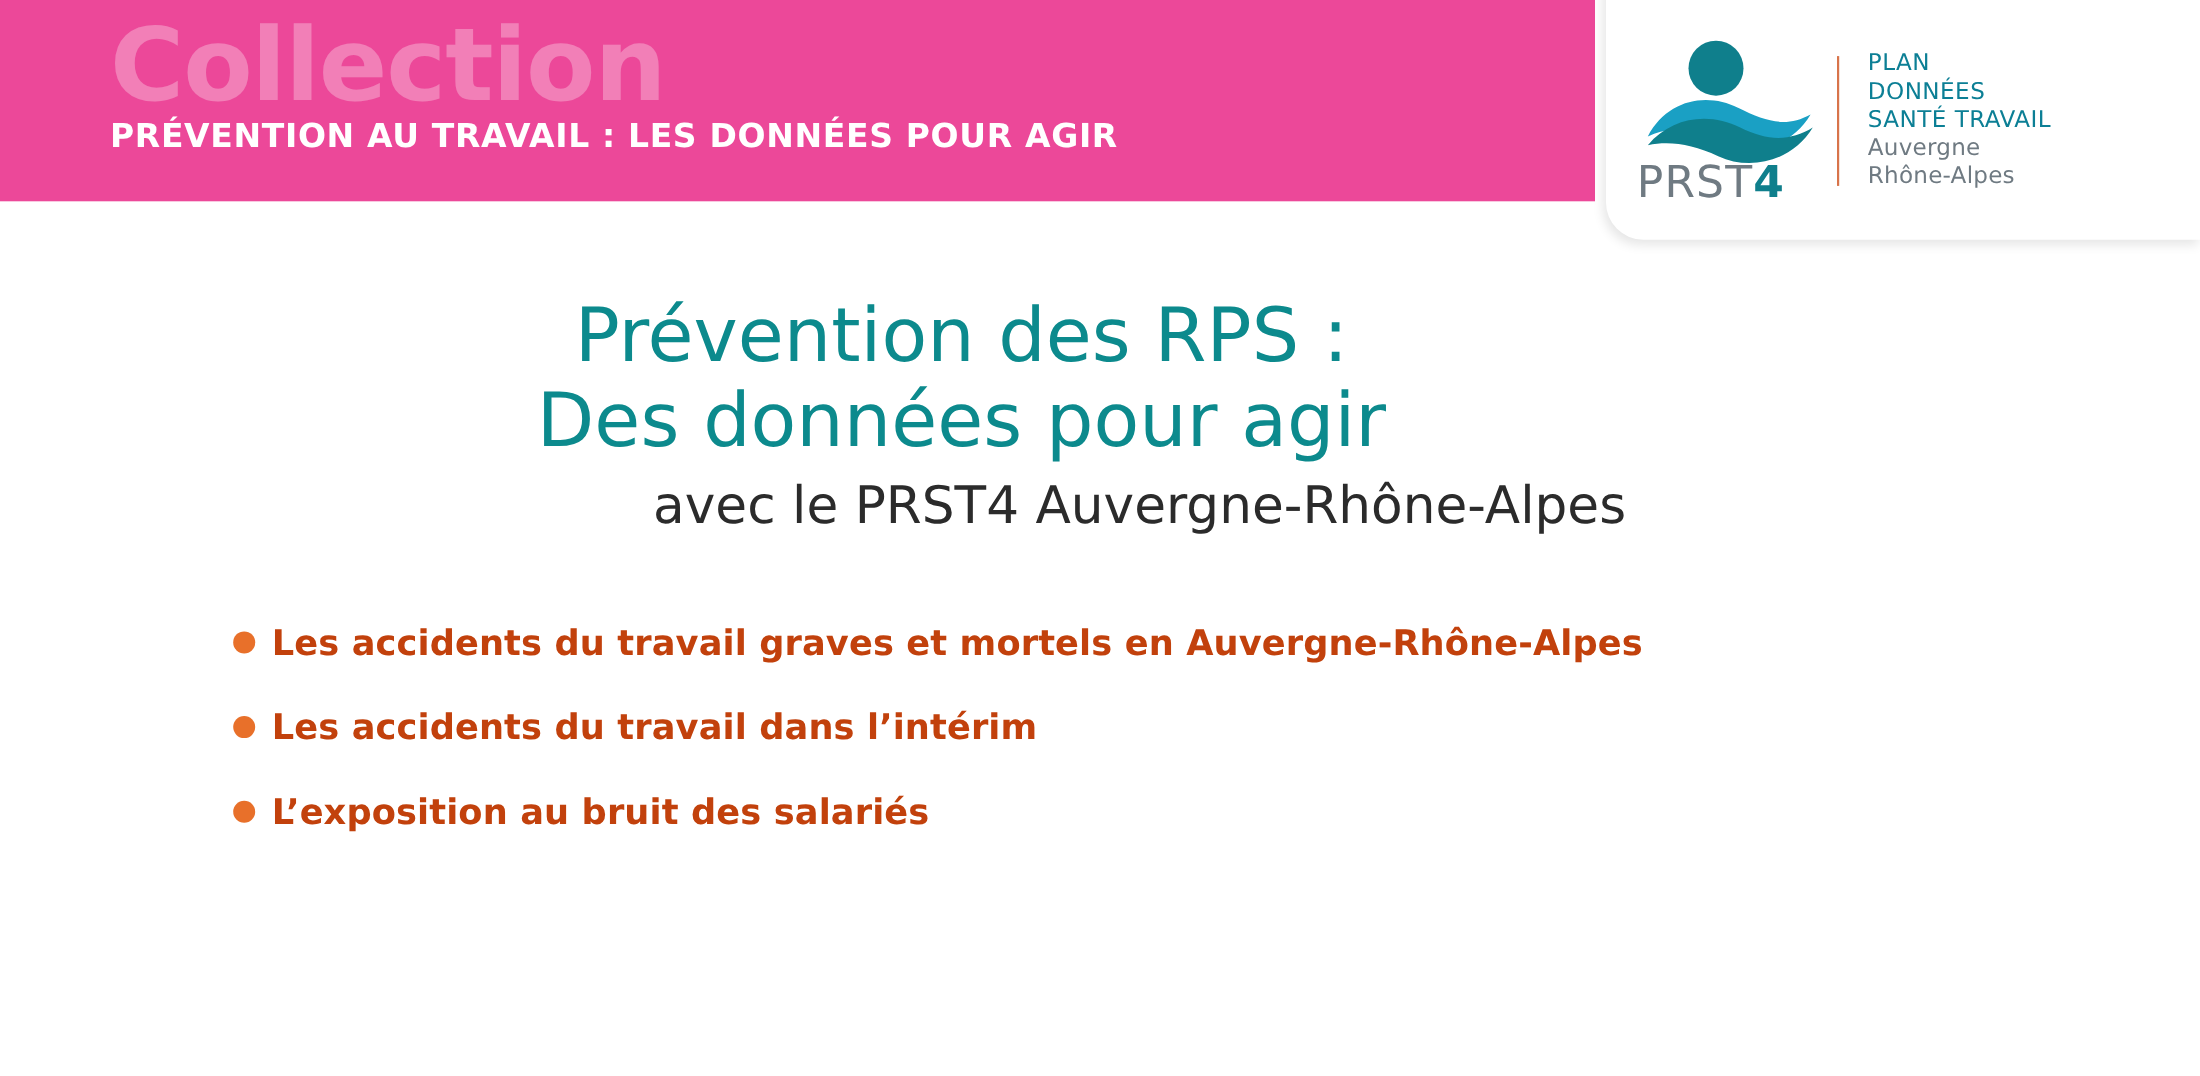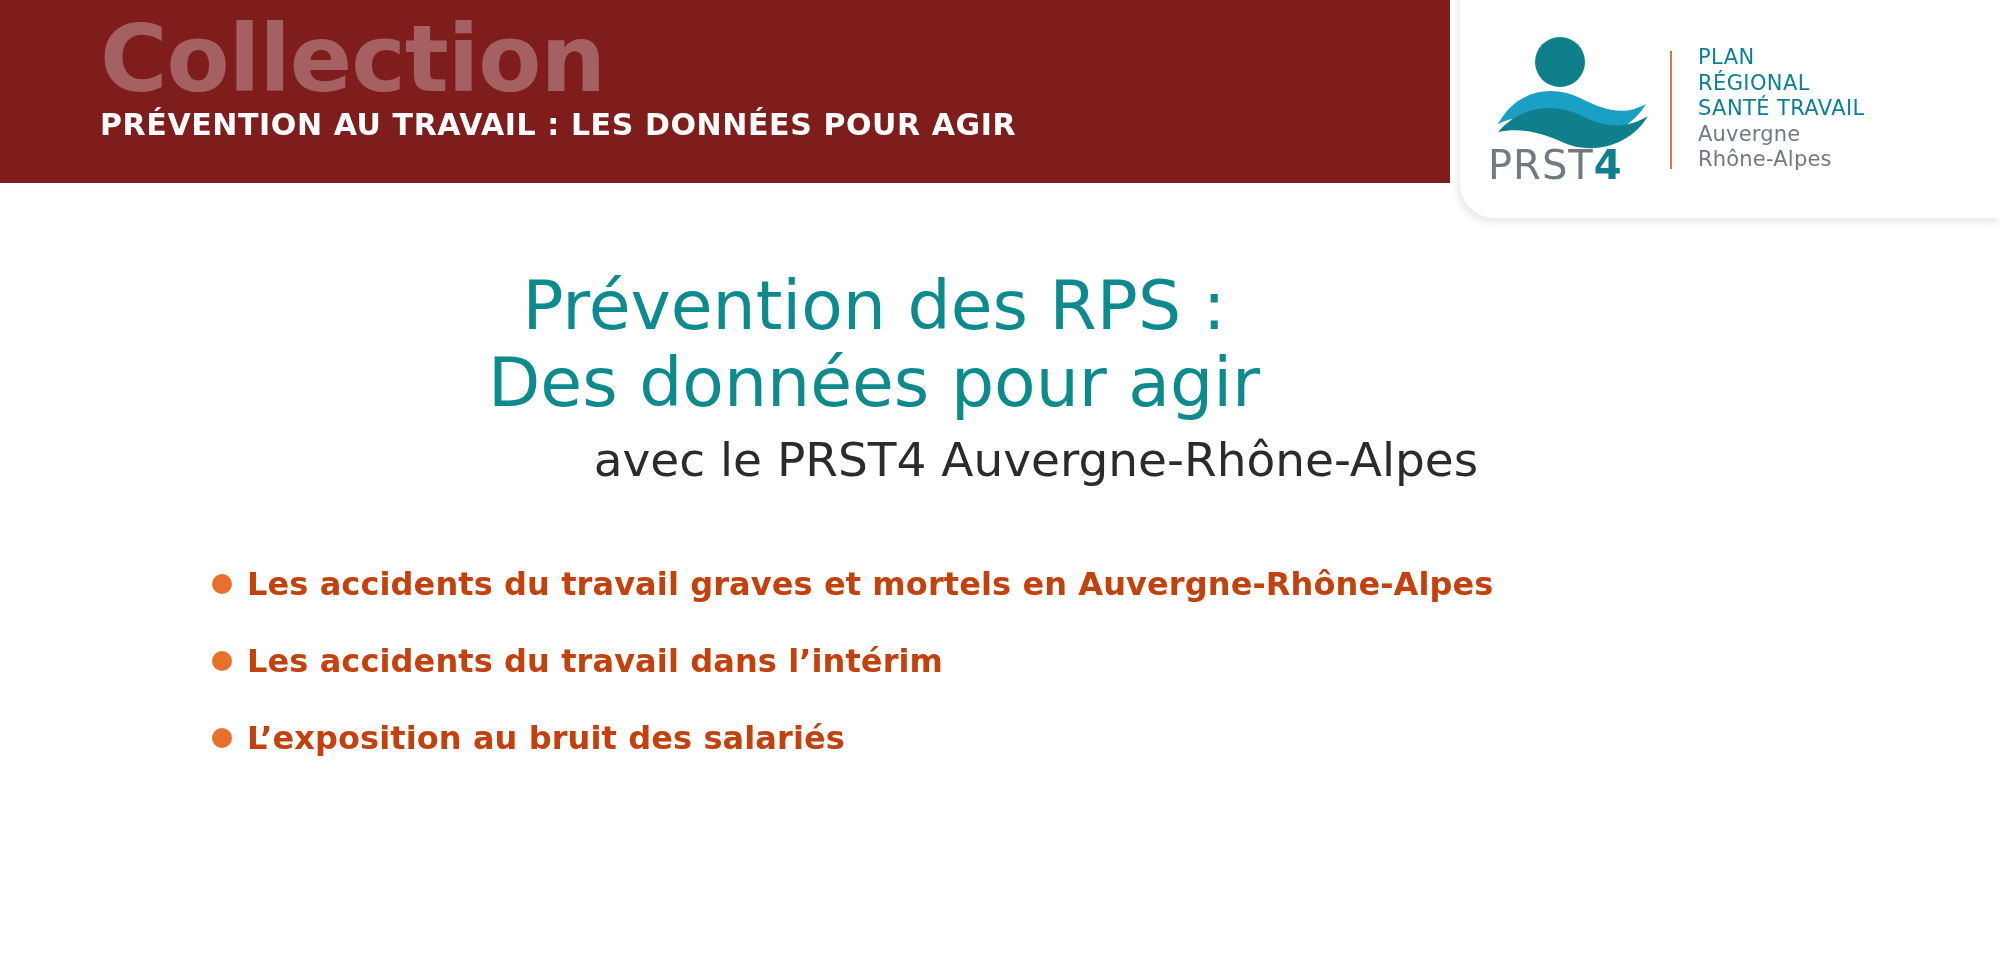--- a/index.html
+++ b/index.html
@@ -16,21 +16,21 @@
     -webkit-font-smoothing: antialiased;
   }
 
   
   .header-band {
     position: absolute;
     left: 0;
     top: 0;
     width: 1450px;
     height: 183px;
-    background: #7f1d1d;
+    background: #ec4899;
     overflow: hidden;
   }
   .collection-watermark {
     position: absolute;
     left: 100px;
     top: 14px;
     font-size: 92px;
     font-weight: 700;
     letter-spacing: -1px;
     color: rgba(255, 255, 255, 0.30);
@@ -170,21 +170,21 @@
       <path d="M10,92 C28,58 64,52 92,66 C118,79 136,84 158,72 C140,102 104,112 74,98 C48,86 30,82 10,92 Z" fill="#1aa0c4"></path>
       <path d="M10,100 C32,74 66,70 94,84 C120,97 140,96 160,84 C142,114 104,124 74,110 C50,99 30,96 10,100 Z" fill="#0f7f8c"></path>
       <text x="0" y="147" font-family="DejaVu Sans, sans-serif" font-size="40" font-weight="400" fill="#6f7a82" letter-spacing="1">PRST<tspan fill="#0f7f8c" font-weight="700">4</tspan></text>
     </svg>
   </div>
 
   <div class="logo-divider"></div>
 
   <div class="logo-text">
     <div class="l1">PLAN</div>
-    <div class="l1">RÉGIONAL</div>
+    <div class="l1">DONNÉES</div>
     <div class="l1">SANTÉ TRAVAIL</div>
     <div class="l2">Auvergne</div>
     <div class="l2" style="margin-top:0">Rhône-Alpes</div>
   </div>
 </div>
 
 <div class="main-title">
   <div>Prévention des RPS :</div>
   <div>Des données pour agir</div>
 </div>

